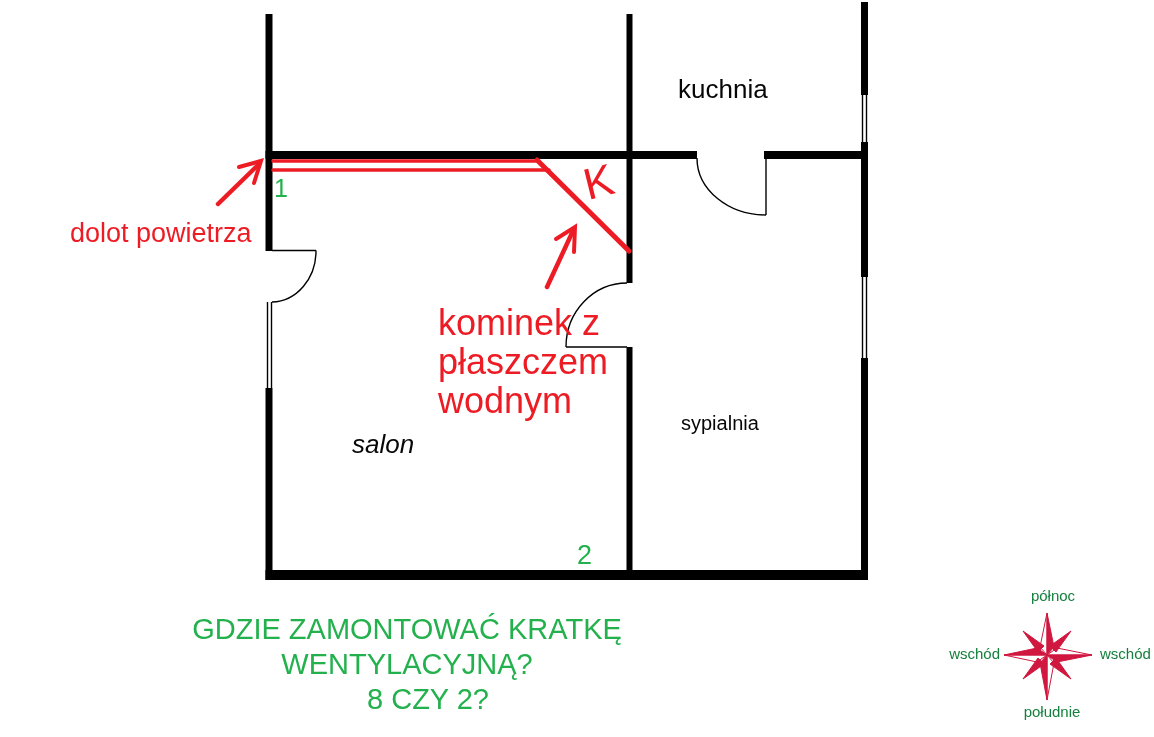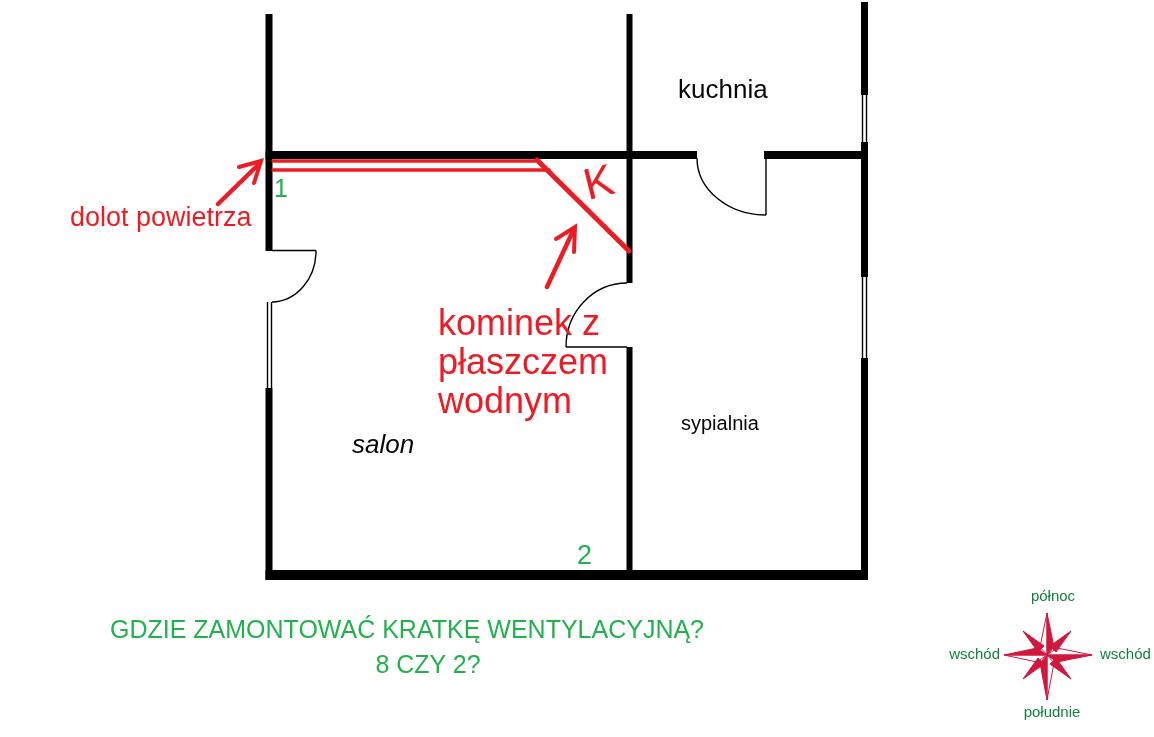--- a/index.html
+++ b/index.html
@@ -7,29 +7,29 @@
     position:relative;width:1154px;height:737px;background:#ffffff;
     font-family:"Liberation Sans", sans-serif;overflow:hidden;
   }
   .plan-svg{position:absolute;left:0;top:0;}
   .label{position:absolute;white-space:nowrap;color:#000;font-size:26px;line-height:1.1;}
   .room-label{color:#070707;}
   #lbl-kuchnia{left:678px;top:56px;margin-top:19px;}
   #lbl-salon{left:352px;top:430px;font-style:italic;}
   #lbl-sypialnia{left:681px;top:412px;font-size:20px;}
   .red-note{color:#ed1c24;}
-  #lbl-dolot{left:70px;top:203px;font-size:27px;}
+  #lbl-dolot{left:70px;top:219px;font-size:27px;}
   #lbl-kominek{left:438px;top:303px;font-size:36px;line-height:39px;white-space:pre-line;}
   #lbl-k{left:584px;top:158px;font-size:44px;font-weight:500;transform:rotate(-14deg);}
   .green-note{color:#22b14c;}
   #marker-1{left:274px;top:175px;font-size:25px;}
   #marker-2{left:577px;top:541px;font-size:27px;}
   #question{
     position:absolute;left:97px;top:612px;width:620px;text-align:center;
-    color:#22b14c;font-size:25px;line-height:35px;
+    color:#22b14c;font-size:29px;line-height:35px;
   }
   #question .q-line2{text-indent:42px;}
   .compass-label{position:absolute;color:#15803d;font-size:15px;white-space:nowrap;}
   #c-north{left:1053px;top:587px;transform:translateX(-50%);}
   #c-south{left:1052px;top:703px;transform:translateX(-50%);}
   #c-west{left:1000px;top:645px;transform:translateX(-100%);}
   #c-east{left:1100px;top:645px;}
 </style>
 </head>
 <body>

